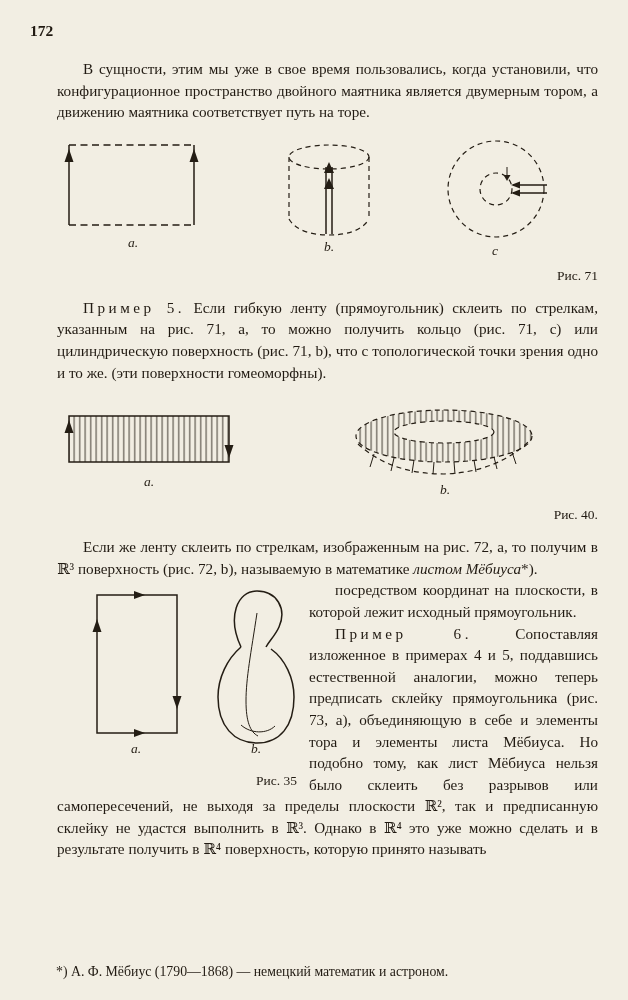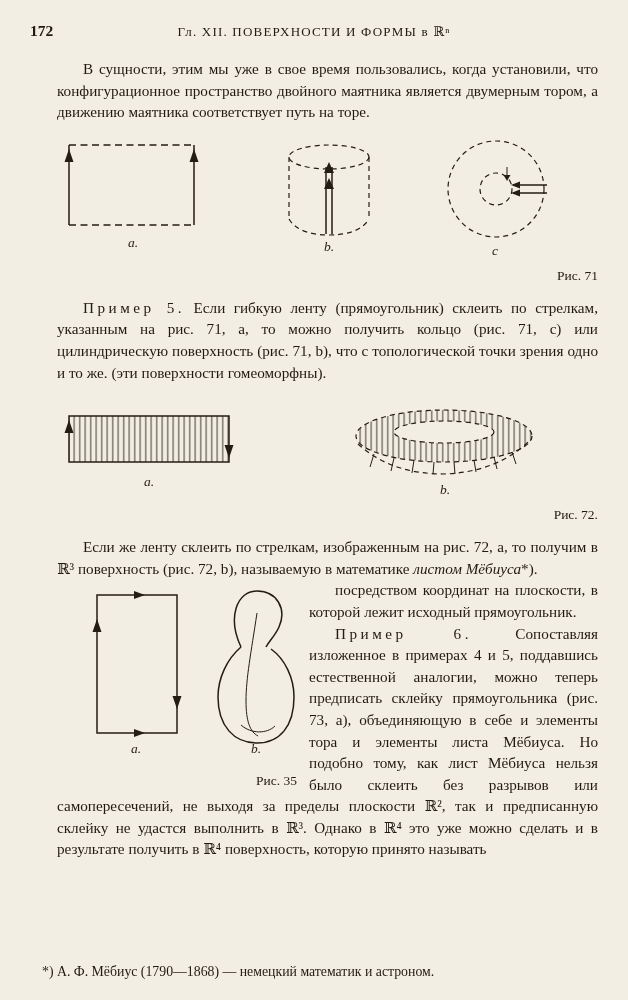--- a/index.html
+++ b/index.html
@@ -14,37 +14,36 @@
   .head .title { display:block; text-align:center; font-size:13px; letter-spacing:1.2px; padding-top:2px; }
   p.para { font-size:15.2px; line-height:21.6px; text-align:justify; text-indent:26px;margin-left:27px; }
   .mt { margin-top:13px; }
   .spaced { letter-spacing:3.5px; }
   .it { font-style:italic; }
   .fig { text-align:center; }
   .fig71 { margin:10px 0 10px; }
   .fig72 { margin:13px 0 9px; }
   .figcap { display:block; text-align:right; font-size:13.5px; margin-top:3px; text-indent:0; }
   .fig73float { float:left; width:240px; margin:4px 12px 2px 0; text-align:center; }
-  .footnote { position:absolute; left:26px; right:30px; bottom:20px; font-size:13.8px; text-indent:16px; }
+  .footnote { position:absolute; left:40px; right:30px; bottom:20px; font-size:13.8px; text-indent:16px; }
   
   .dash  { fill:none; stroke:#241d14; stroke-width:1.3; stroke-dasharray:7 4.5; }
   .dash2 { fill:none; stroke:#241d14; stroke-width:1.2; stroke-dasharray:5 4; }
   .solid { fill:none; stroke:#241d14; stroke-width:1.5; }
   .thin  { fill:none; stroke:#241d14; stroke-width:1; }
   svg polygon { fill:#241d14; stroke:none; }
   .flabel { font-family:"Liberation Serif","DejaVu Serif",serif; font-style:italic; font-size:13.5px; fill:#241d14; }
 </style>
 </head>
 <body>
 
 <div class="page">
 
   <div class="head">
     <span class="num">172</span>
-    <span class="title">Гл. XII. ПОВЕРХНОСТИ И ФОРМЫ в ℝⁿ</span>
   </div>
 
   <p class="para">В сущности, этим мы уже в свое время пользовались, когда установили, что конфигурационное пространство двойного маятника является двумерным тором, а движению маятника соответствует путь на торе.</p>
 
   <div class="fig fig71">
     <svg width="540" height="128" viewBox="0 0 540 128">
       <g>
         <path class="dash" d="M25,12 H150 M25,92 H150"></path>
         <path class="solid" d="M25,12 V92 M150,12 V92"></path>
         <polygon points="25,16 20.5,29 29.5,29"></polygon>
@@ -92,21 +91,21 @@
       </g>
       <g>
         <path fill="url(#hv)" fill-rule="evenodd" d="M312,40 a88,26 0 1 0 176,0 a88,26 0 1 0 -176,0 M350,36 a50,11 0 1 0 100,0 a50,11 0 1 0 -100,0"></path>
         <ellipse class="dash2" cx="400" cy="40" rx="88" ry="26"></ellipse>
         <ellipse class="dash2" cx="400" cy="36" rx="50" ry="11"></ellipse>
         <path class="dash2" d="M314,48 C338,70 368,78 400,78 C436,77 466,64 484,46"></path>
         <path class="thin" d="M330,58 L326,71 M350,62 L347,75 M370,64 L368,77 M390,66 L389,78 M410,66 L411,78 M430,64 L432,76 M450,61 L453,73 M468,56 L472,68"></path>
         <text class="flabel" x="396" y="98">b.</text>
       </g>
     </svg>
-    <span class="figcap">Рис. 72.</span>
+    <span class="figcap">Рис. 40.</span>
   </div>
 
   <p class="para mt"><span>Если же ленту склеить по стрелкам, изображенным на рис. 72, а, то получим в ℝ³ поверхность (рис. 72, b), называемую в математике </span><span class="it">листом Мёбиуса</span><span>*).</span></p>
 
   <p class="para"><span class="fig73float"><svg width="232" height="178" viewBox="0 0 232 178">
       <g>
         <rect class="solid" x="14" y="12" width="80" height="138"></rect>
         <polygon points="14,36 9.5,49 18.5,49"></polygon>
         <polygon points="94,126 89.5,113 98.5,113"></polygon>
         <polygon points="62,12 51,8 51,16"></polygon>

